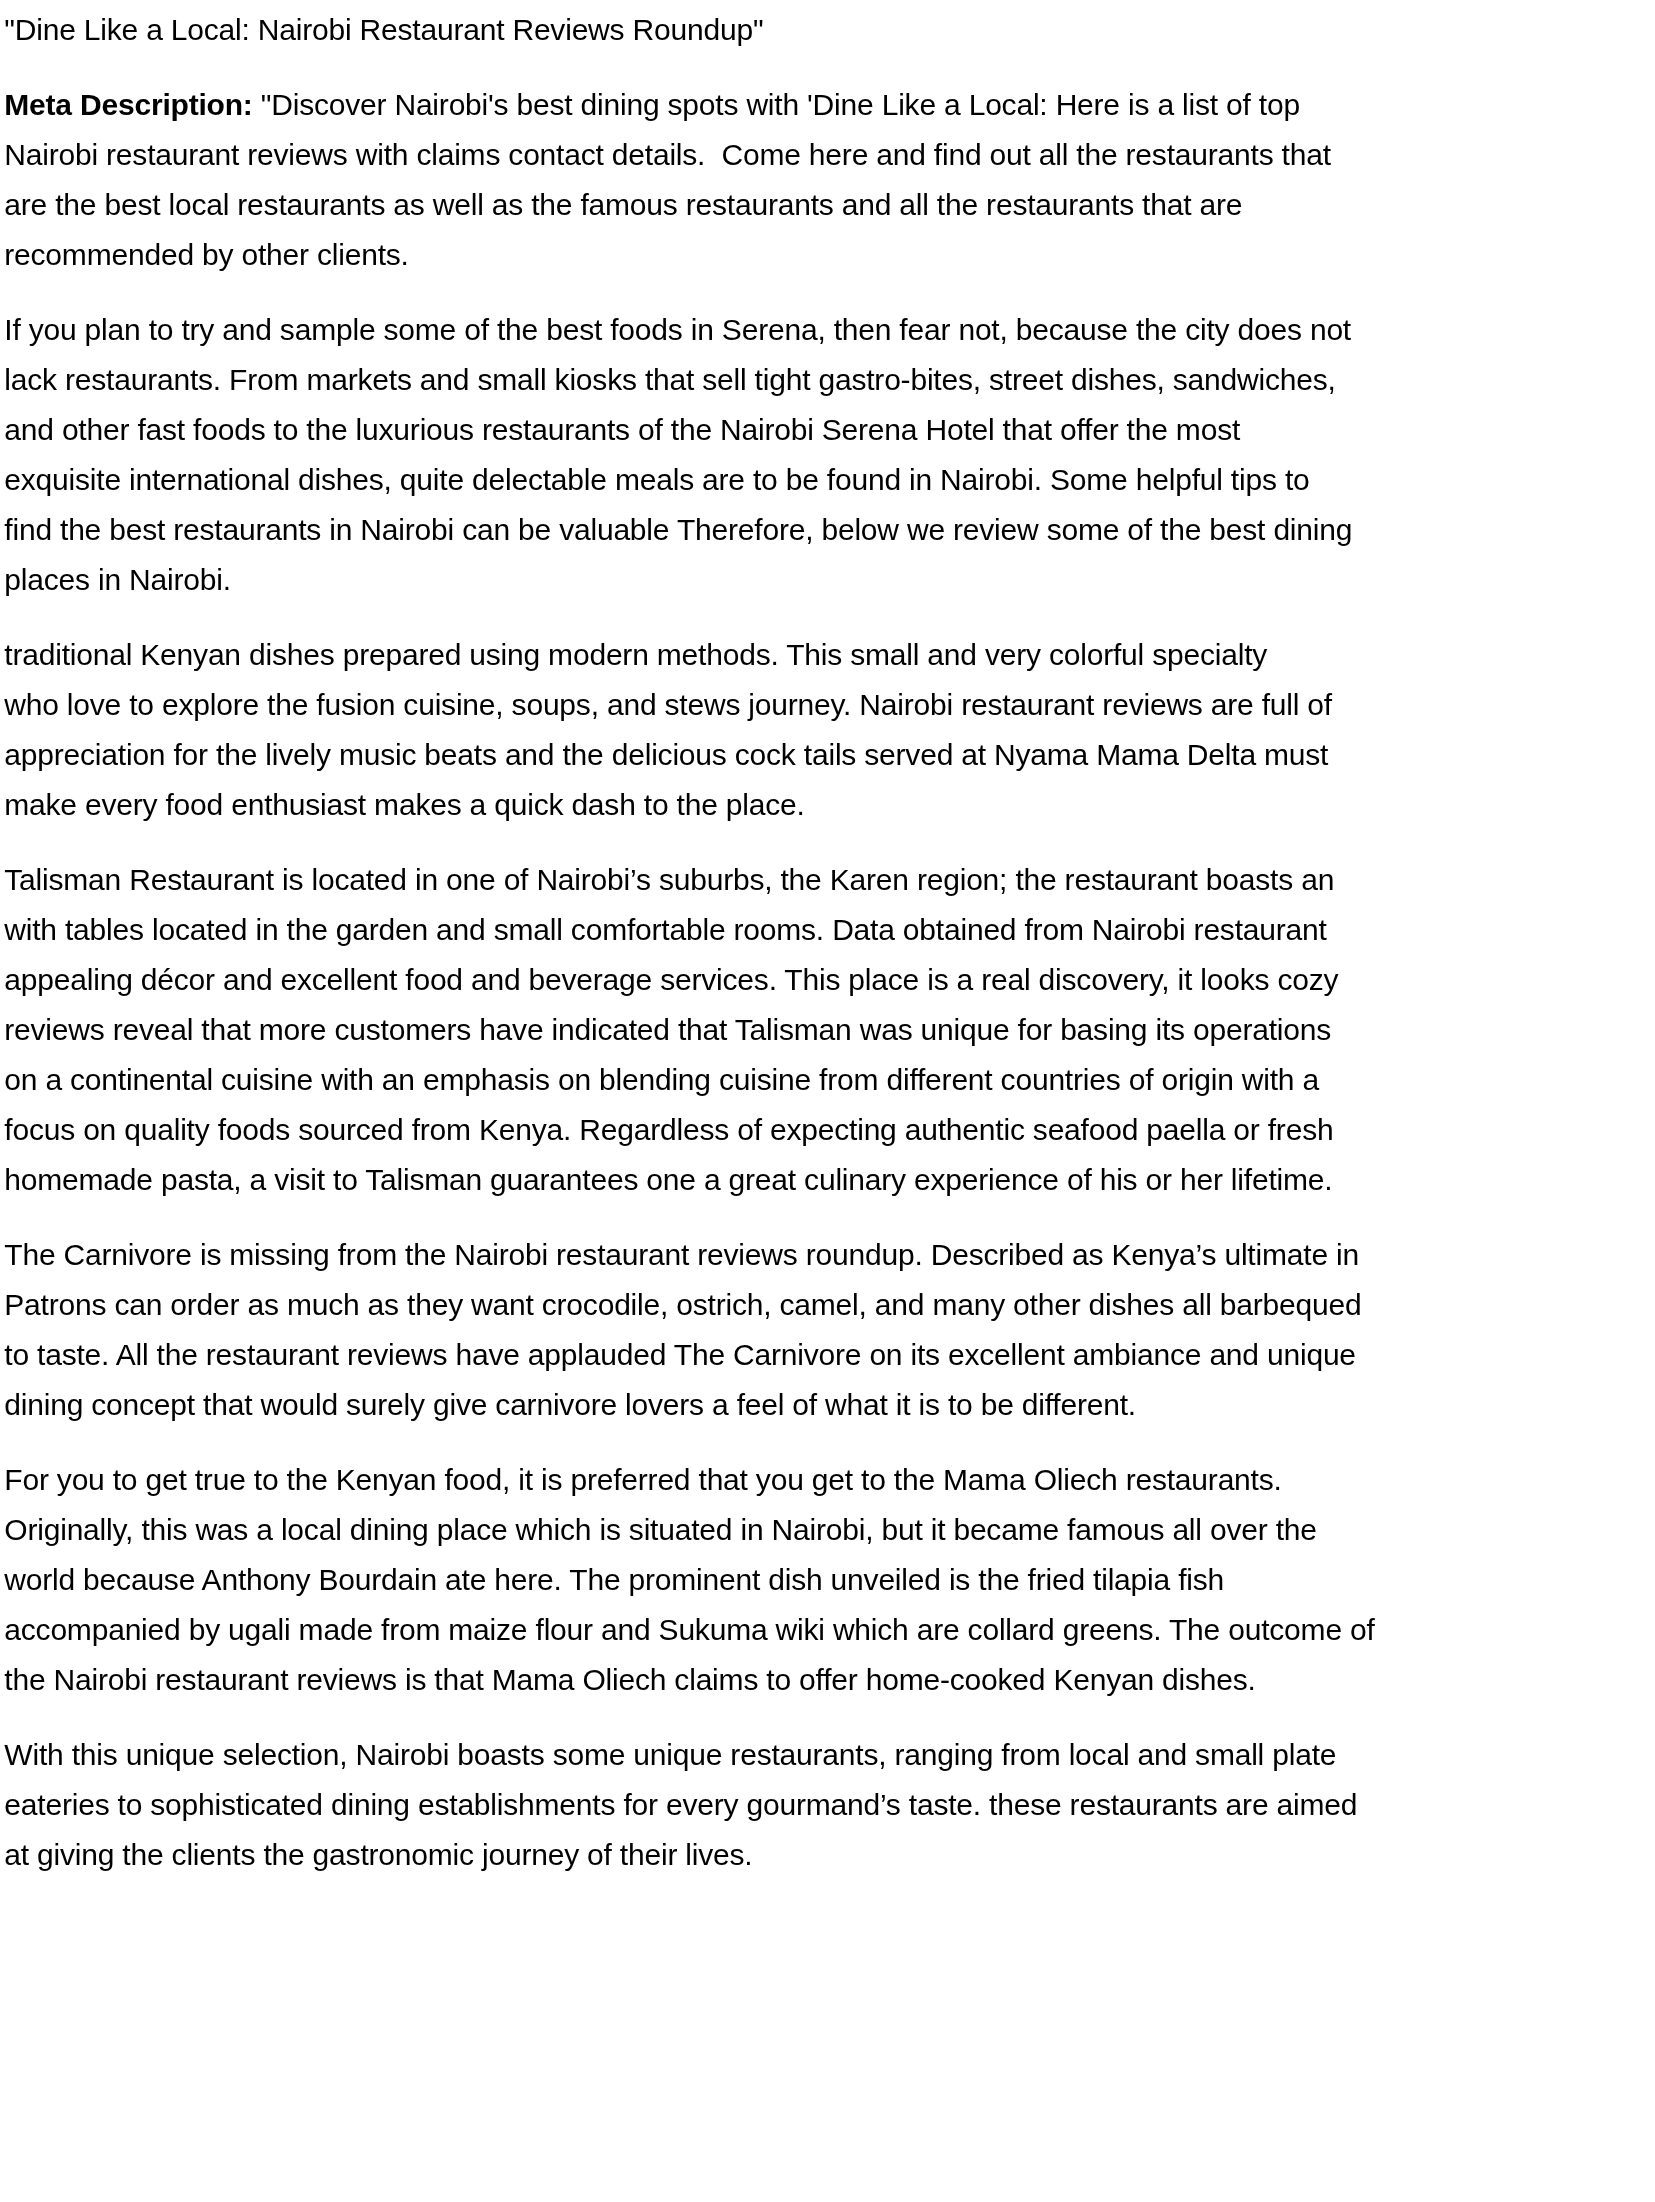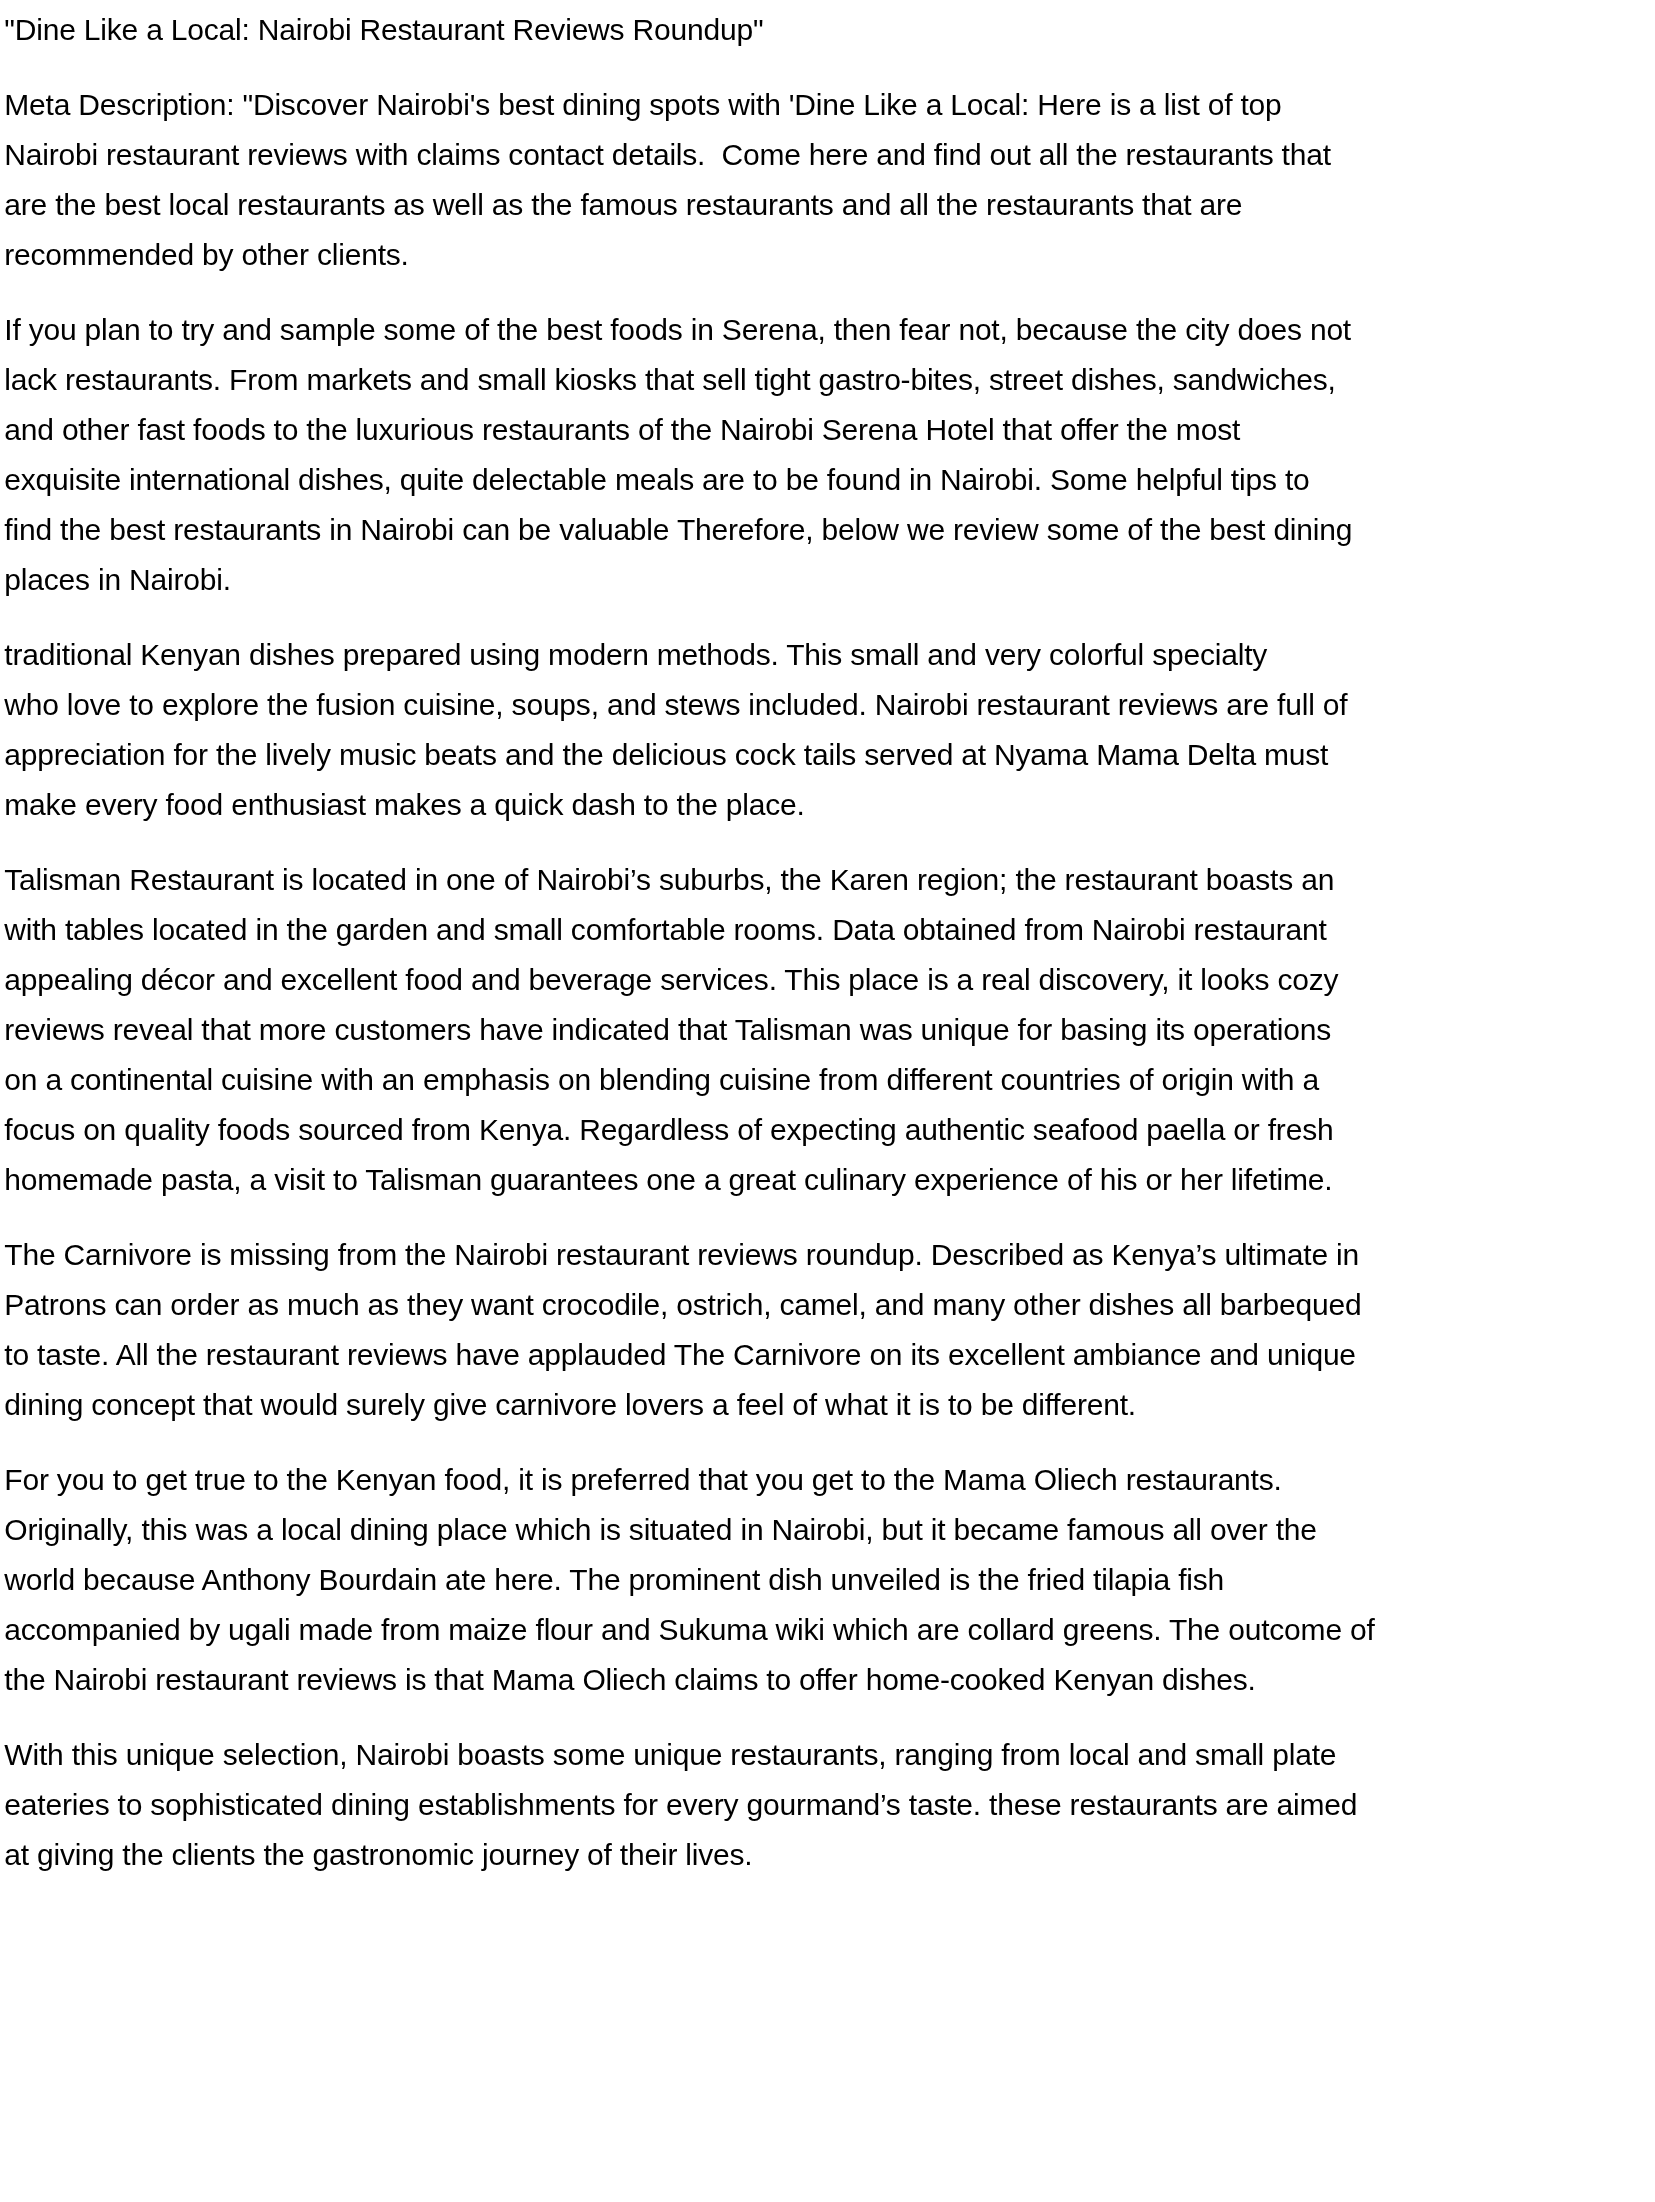--- a/index.html
+++ b/index.html
@@ -26,21 +26,21 @@
     padding: 0;
   }
   .line {
     display: block;
     white-space: pre;          
     font-size: 30px;
     line-height: 50px;
     letter-spacing: -0.2px;
   }
   .bold-lead {
-    font-weight: normal;
+    font-weight: bold;
   }
 </style>
 </head>
 <body>
 
 <div class="page">
     <p class="para">
       <span class="line">"Dine Like a Local: Nairobi Restaurant Reviews Roundup"</span>
     </p>
     <p class="para">
@@ -52,21 +52,21 @@
     <p class="para">
       <span class="line">If you plan to try and sample some of the best foods in Serena, then fear not, because the city does not</span>
       <span class="line">lack restaurants. From markets and small kiosks that sell tight gastro-bites, street dishes, sandwiches,</span>
       <span class="line">and other fast foods to the luxurious restaurants of the Nairobi Serena Hotel that offer the most</span>
       <span class="line">exquisite international dishes, quite delectable meals are to be found in Nairobi. Some helpful tips to</span>
       <span class="line">find the best restaurants in Nairobi can be valuable Therefore, below we review some of the best dining</span>
       <span class="line">places in Nairobi.</span>
     </p>
     <p class="para">
       <span class="line">traditional Kenyan dishes prepared using modern methods. This small and very colorful specialty</span>
-      <span class="line">who love to explore the fusion cuisine, soups, and stews included. Nairobi restaurant reviews are full of</span>
+      <span class="line">who love to explore the fusion cuisine, soups, and stews journey. Nairobi restaurant reviews are full of</span>
       <span class="line">appreciation for the lively music beats and the delicious cock tails served at Nyama Mama Delta must</span>
       <span class="line">make every food enthusiast makes a quick dash to the place.</span>
     </p>
     <p class="para">
       <span class="line">Talisman Restaurant is located in one of Nairobi’s suburbs, the Karen region; the restaurant boasts an</span>
       <span class="line">with tables located in the garden and small comfortable rooms. Data obtained from Nairobi restaurant</span>
       <span class="line">appealing décor and excellent food and beverage services. This place is a real discovery, it looks cozy</span>
       <span class="line">reviews reveal that more customers have indicated that Talisman was unique for basing its operations</span>
       <span class="line">on a continental cuisine with an emphasis on blending cuisine from different countries of origin with a</span>
       <span class="line">focus on quality foods sourced from Kenya. Regardless of expecting authentic seafood paella or fresh</span>

